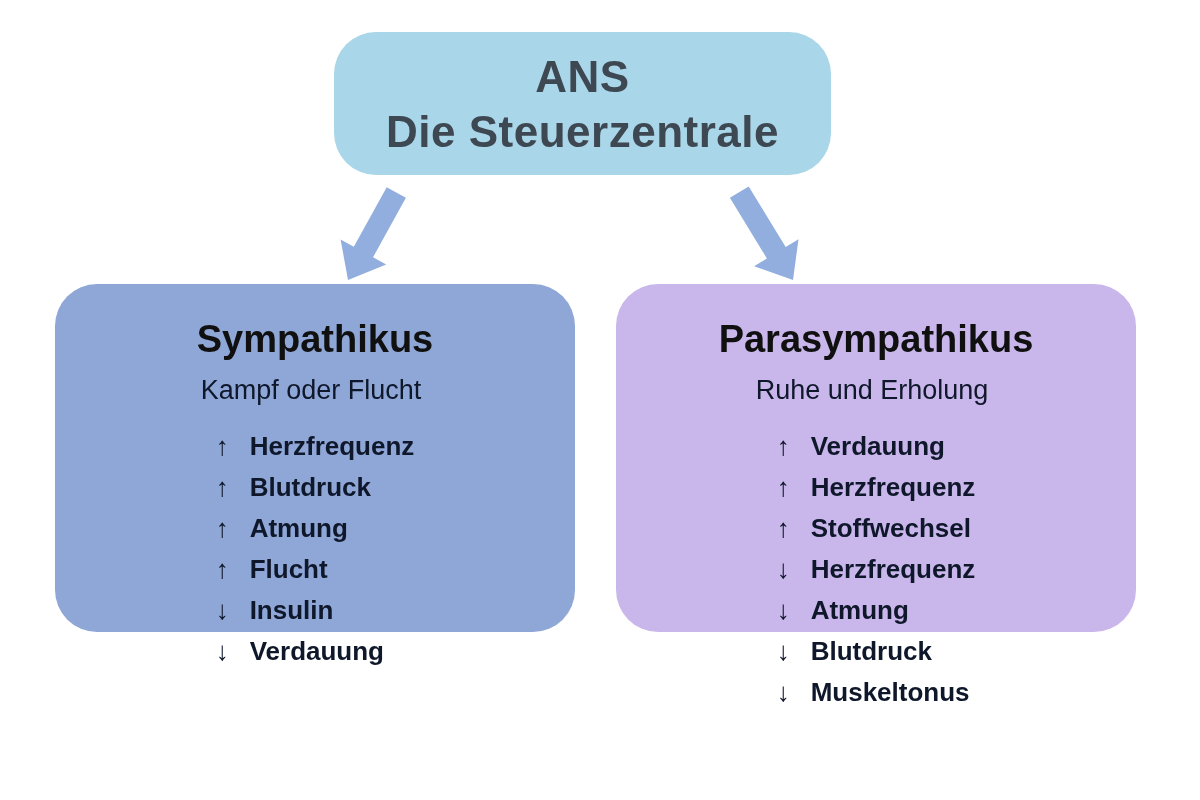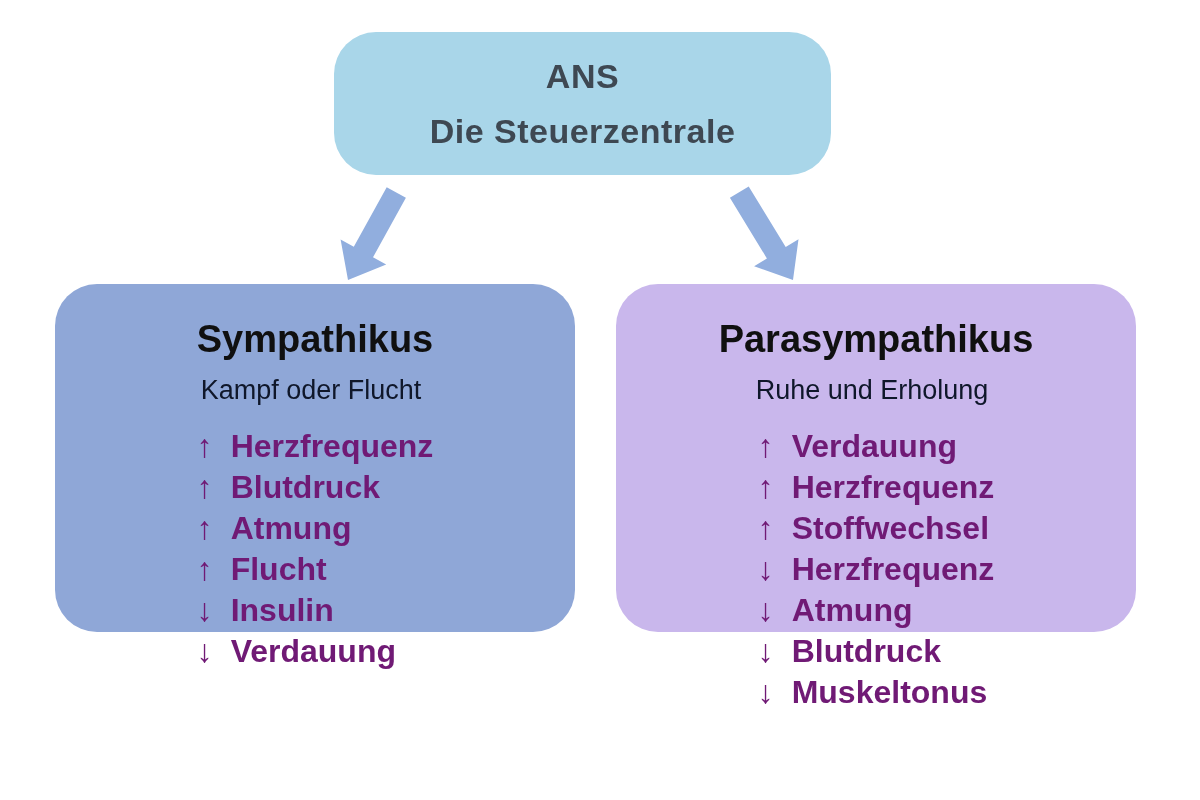--- a/index.html
+++ b/index.html
@@ -23,21 +23,21 @@
     height: 143px;
     border-radius: 42px;
     background: var(--header-bg, #a9d6e9);
     display: flex;
     flex-direction: column;
     align-items: center;
     justify-content: center;
     text-align: center;
   }
   .header-line {
-    font-size: 34px;
+    font-size: 44px;
     font-weight: 700;
     line-height: 55px;
     color: #3e4852;
     letter-spacing: 0.5px;
   }
   .connector-svg {
     position: absolute;
     left: 0;
     top: 0;
     width: 1200px;
@@ -69,23 +69,23 @@
     margin: 0 8px 20px 0;
   }
   .branch-list {
     display: inline-block;
     text-align: left;
     margin: 0;
     padding: 0;
     list-style: none;
   }
   .branch-list li {
-    font-size: 32px;
+    font-size: 26px;
     font-weight: 700;
-    color: #701a75;
+    color: #0f172a;
     line-height: 41px;
     white-space: nowrap;
   }
   .dir-glyph {
     display: inline-block;
     width: 34px;
     font-weight: 700;
   }
 </style>
 </head>

